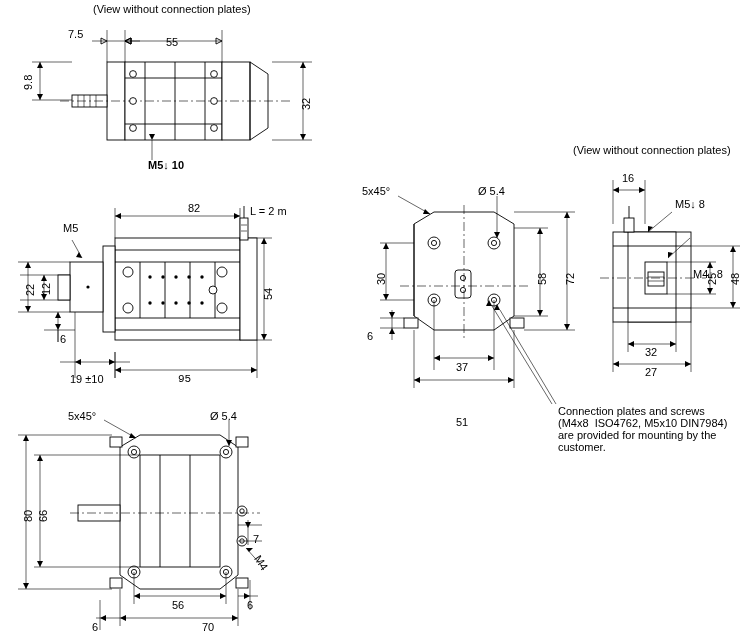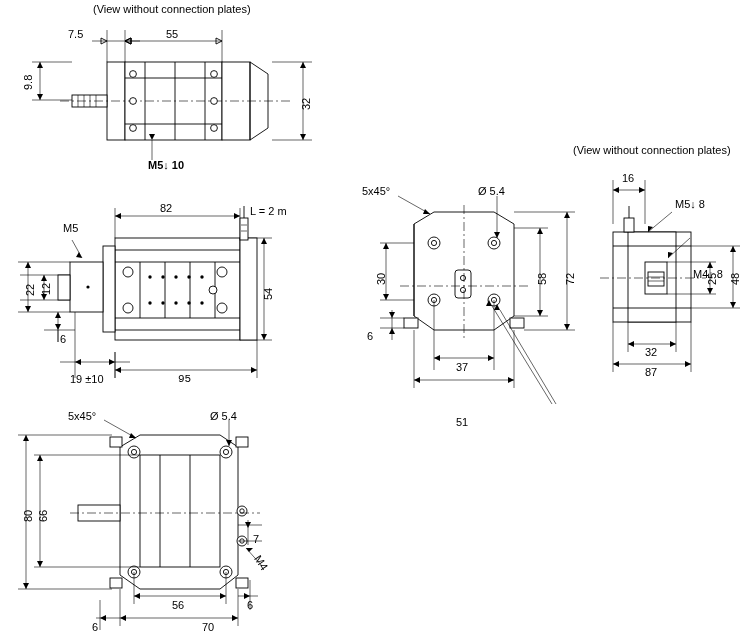--- a/index.html
+++ b/index.html
@@ -379,26 +379,26 @@
   <path d="M232,615 L238,618 L232,621 Z" fill="#000"></path>
   <path d="M106,615 L100,618 L106,621 Z" fill="#000"></path>
   <path d="M244,593 L250,596 L244,599 Z" fill="#000"></path>
 
 </svg>
 
 <div class="lbl" style="left:93px;top:3px;">(View without connection plates)</div>
 <div class="lbl" style="left:573px;top:144px;">(View without connection plates)</div>
 
 <div class="lbl" style="left:68px;top:28px;">7.5</div>
-<div class="lbl" style="left:166px;top:28px;">55</div>
+<div class="lbl" style="left:166px;top:36px;">55</div>
 <div class="lbl rot" style="left:22px;top:90px;">9.8</div>
 <div class="lbl rot" style="left:300px;top:110px;">32</div>
 <div class="lbl" style="left:148px;top:159px;font-weight:bold;">M5↓ 10</div>
 
-<div class="lbl" style="left:160px;top:202px;">82</div>
+<div class="lbl" style="left:188px;top:202px;">82</div>
 <div class="lbl rot" style="left:262px;top:300px;">54</div>
 <div class="lbl rot" style="left:24px;top:296px;">22</div>
 <div class="lbl rot" style="left:40px;top:295px;">12</div>
 <div class="lbl" style="left:60px;top:333px;">6</div>
 <div class="lbl" style="left:178px;top:373px;font-family:Liberation Mono, monospace;">95</div>
 <div class="lbl" style="left:70px;top:373px;">19 ±10</div>
 <div class="lbl" style="left:63px;top:222px;">M5</div>
 <div class="lbl" style="left:250px;top:205px;">L = 2 m</div>
 
 <div class="lbl rot" style="left:536px;top:285px;">58</div>
@@ -407,29 +407,33 @@
 <div class="lbl" style="left:367px;top:330px;">6</div>
 <div class="lbl" style="left:456px;top:361px;">37</div>
 <div class="lbl" style="left:456px;top:383px;margin-top:33px;">51</div>
 <div class="lbl" style="left:362px;top:185px;">5x45°</div>
 <div class="lbl" style="left:478px;top:185px;">Ø 5.4</div>
 
 <div class="lbl" style="left:622px;top:172px;">16</div>
 <div class="lbl rot" style="left:706px;top:285px;">25</div>
 <div class="lbl rot" style="left:729px;top:285px;">48</div>
 <div class="lbl" style="left:645px;top:346px;">32</div>
-<div class="lbl" style="left:645px;top:366px;">87</div>
+<div class="lbl" style="left:645px;top:366px;">27</div>
 <div class="lbl" style="left:675px;top:198px;">M5↓ 8</div>
 <div class="lbl" style="left:693px;top:224px;margin-top:44px;">M4↓ 8</div>
 
 <div class="lbl rot" style="left:22px;top:522px;">80</div>
 <div class="lbl rot" style="left:37px;top:522px;">66</div>
 <div class="lbl" style="left:253px;top:533px;">7</div>
 <div class="lbl" style="left:172px;top:599px;">56</div>
 <div class="lbl" style="left:170px;top:621px;margin-left:32px;">70</div>
 <div class="lbl" style="left:92px;top:621px;">6</div>
 <div class="lbl" style="left:247px;top:599px;">6</div>
 <div class="lbl" style="left:68px;top:410px;">5x45°</div>
 <div class="lbl" style="left:210px;top:410px;">Ø 5.4</div>
 <div class="lbl" style="left:262px;top:553px;transform:rotate(56deg);transform-origin:0 0;">M4</div>
 
+<div class="lbl" style="left:558px;top:405px;width:190px;">Connection plates and screws
+(M4x8  ISO4762, M5x10 DIN7984)
+are provided for mounting by the
+customer.</div>
 
 </div>
 
 </body></html>

